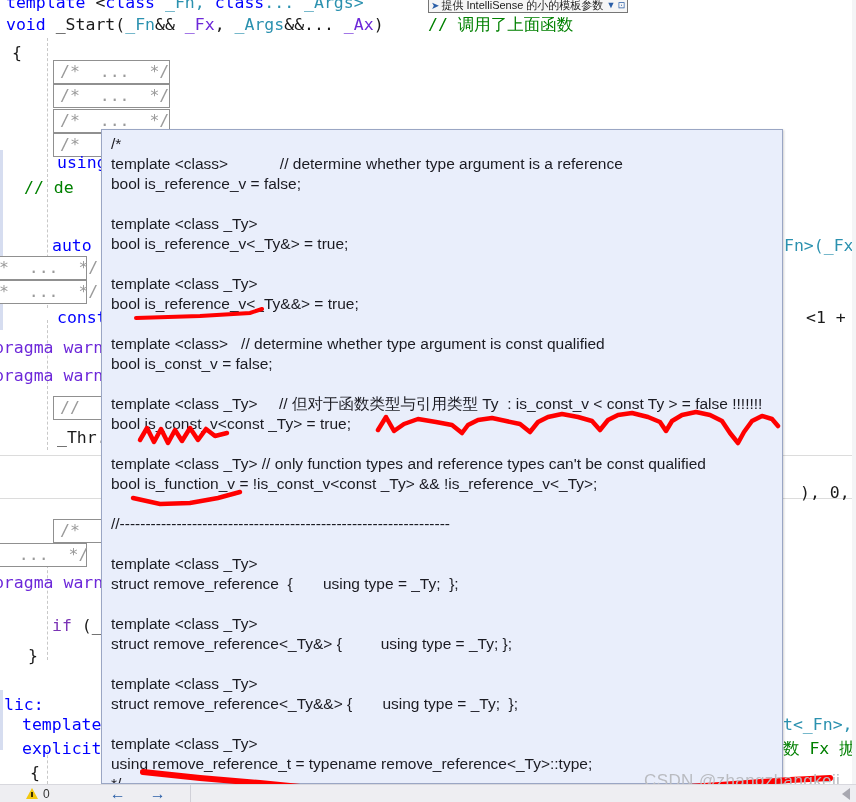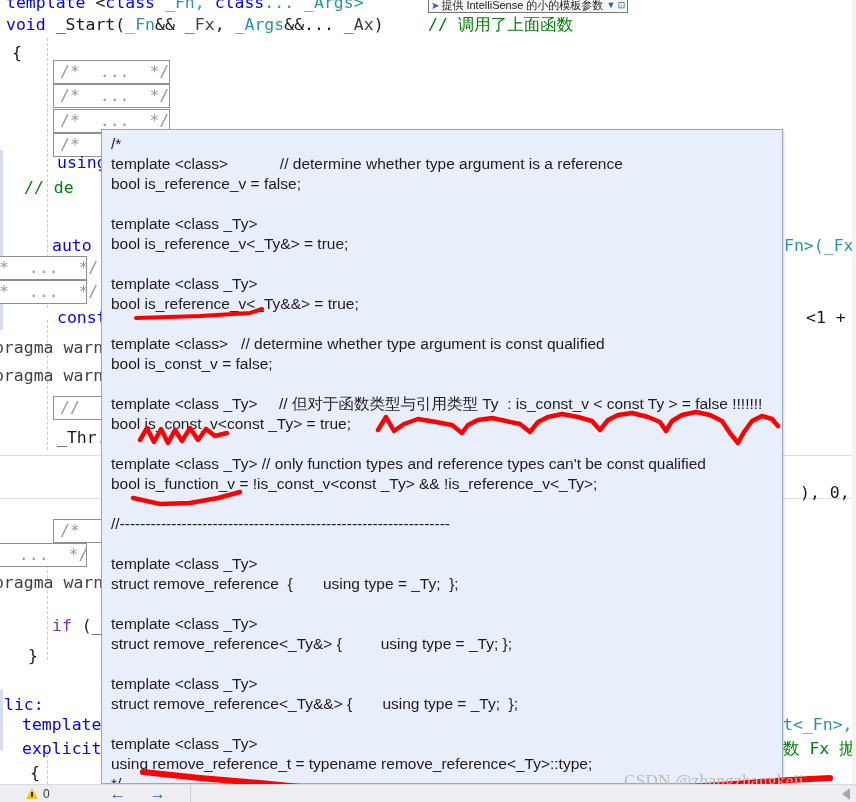--- a/index.html
+++ b/index.html
@@ -35,21 +35,21 @@
   }
   .code-line {
     position: absolute;
     white-space: pre;
   }
   .kw    { color: #0000ff; }
   .kw2   { color: #7b34b5; }
   .type  { color: #2b91af; }
   .cmt   { color: #008000; }
   .plain { color: #1a1a1a; }
-  .gray  { color: #404040; }
+  .gray  { color: #6d28d9; }
 
   
   .guide {
     position: absolute;
     width: 0;
     border-left: 1px dashed #c8c8c8;
   }
 
   
   .collapsed {
@@ -115,22 +115,22 @@
   .annot {
     position: absolute;
     left: 0; top: 0;
     width: 856px; height: 802px;
     pointer-events: none;
   }
 
   
   .watermark {
     position: absolute;
-    left: 624px; top: 771px;
-    font-family: Liberation Serif, serif;
+    left: 644px; top: 771px;
+    font-family: Liberation Sans, sans-serif;
     font-size: 17px;
     color: #b9bbc0;
     letter-spacing: .4px;
     white-space: nowrap;
   }
 
   
   .statusbar {
     position: absolute;
     left: 0; top: 784px;

